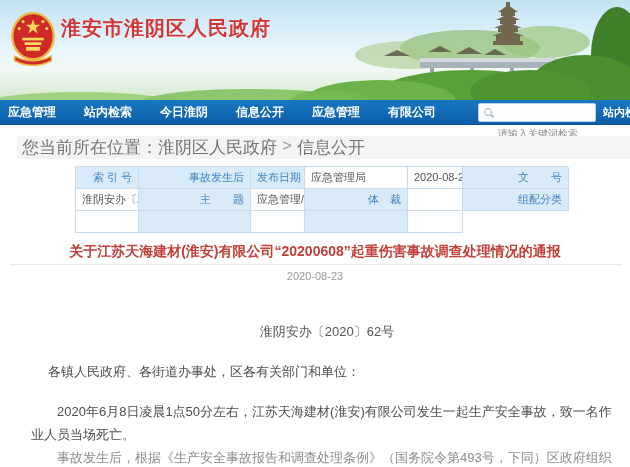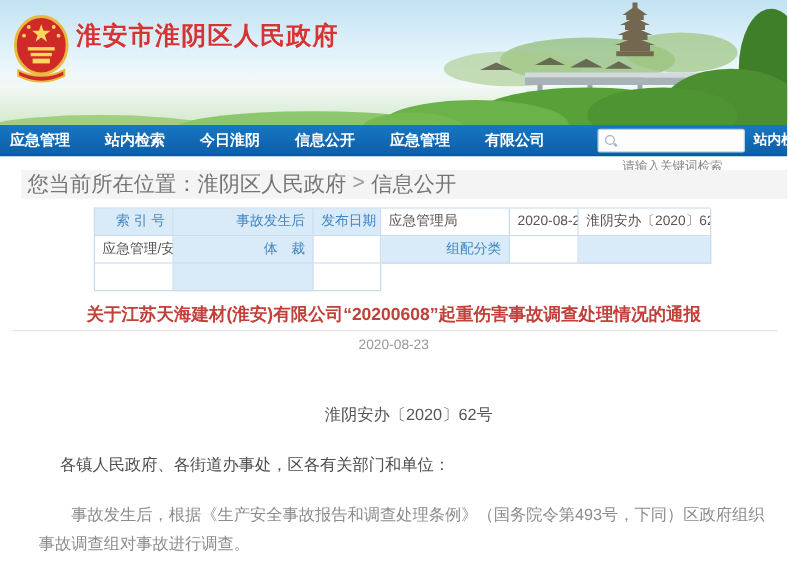--- a/index.html
+++ b/index.html
@@ -154,36 +154,39 @@
     <a>信息公开</a>
   </div>
 
   <div class="meta-table">
     <div class="cell lab">索 引 号</div>
     <div class="cell lab">事故发生后</div>
     <div class="cell lab">发布日期</div>
     <div class="cell val">应急管理局</div>
     <div class="cell val">2020-08-23</div>
 
+    <div class="cell lab">文　　号</div>
     <div class="cell val">淮阴安办〔2020〕62号</div>
+    <div class="cell lab">主　　题</div>
     <div class="cell val">应急管理/安全生产监管</div>
     <div class="cell lab">体　裁</div>
     <div class="cell val"></div>
 
     <div class="cell lab">组配分类</div>
     <div class="cell val"></div>
     <div class="cell lab"></div>
     <div class="cell val"></div>
     <div class="cell lab"></div>
     <div class="cell val"></div>
   </div>
 
   <div class="art-title">关于江苏天海建材(淮安)有限公司“20200608”起重伤害事故调查处理情况的通报</div>
   <div class="art-divider"></div>
   <div class="art-date">2020-08-23</div>
 
   <div class="art-body">
     <div class="doc-number">淮阴安办〔2020〕62号</div>
     <p class="salutation">各镇人民政府、各街道办事处，区各有关部门和单位：</p>
+    <p class="para">2020年6月8日凌晨1点50分左右，江苏天海建材(淮安)有限公司发生一起生产安全事故，致一名作业人员当场死亡。</p>
     <p class="para muted">事故发生后，根据《生产安全事故报告和调查处理条例》（国务院令第493号，下同）区政府组织事故调查组对事故进行调查。</p>
   </div>
 
 </div>
 
 </body></html>

